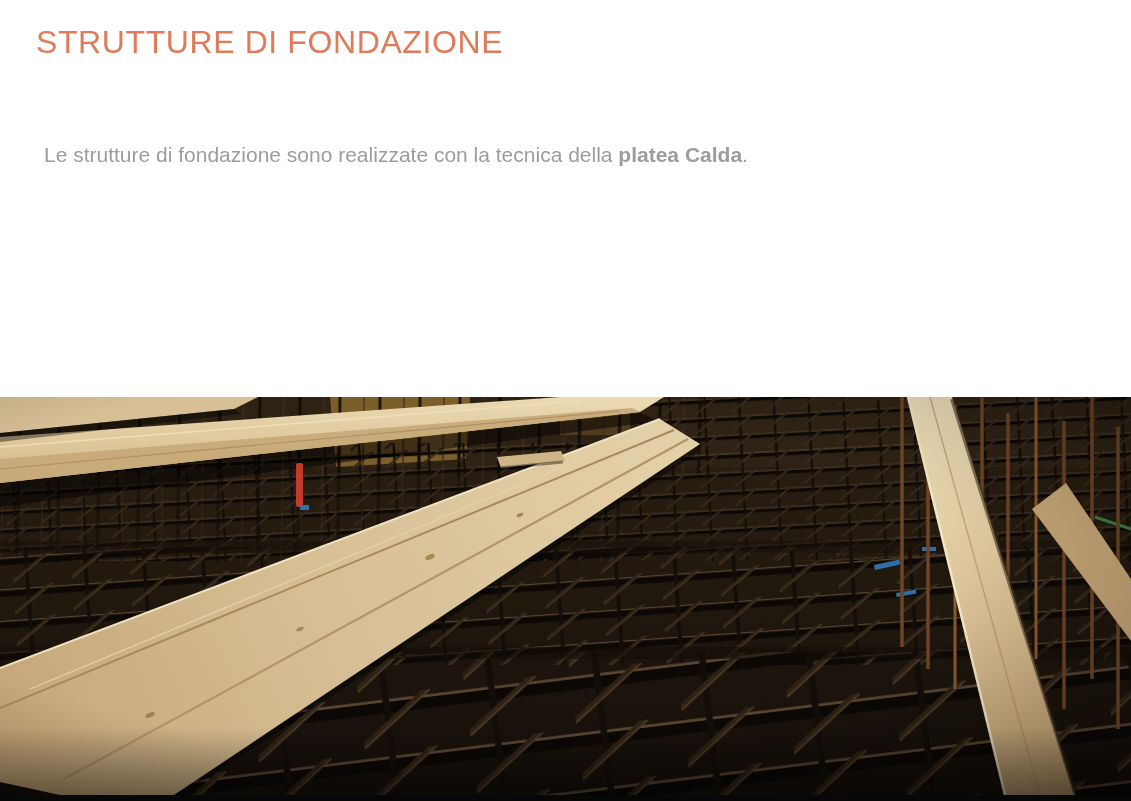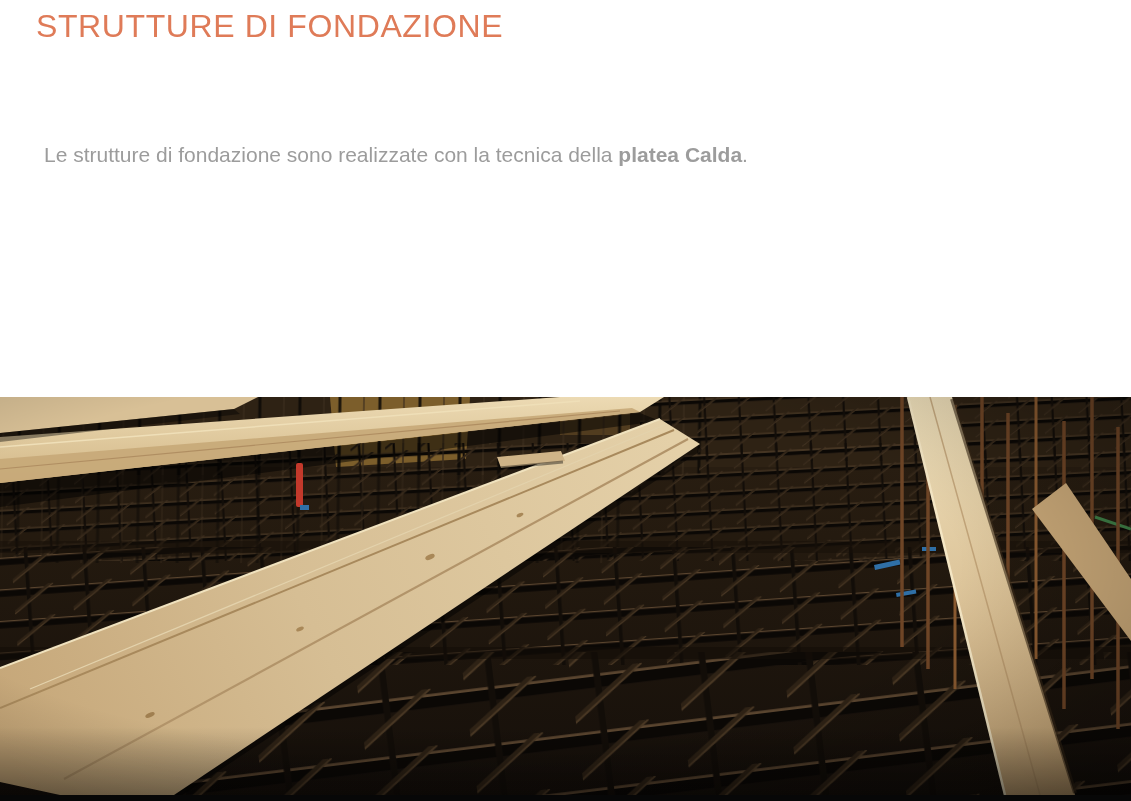--- a/index.html
+++ b/index.html
@@ -10,21 +10,21 @@
   }
   *{box-sizing:border-box;}
   html,body{margin:0;padding:0;}
   body{
     width:1131px;height:801px;
     background:var(--page_bg);
     font-family:"Liberation Sans",sans-serif;
     position:relative;overflow:hidden;
   }
   .title{
-    position:absolute;left:36px;top:8px;margin:0;
+    position:absolute;left:36px;top:24px;margin:0;
     font-size:32px;font-weight:400;letter-spacing:.6px;
     color:var(--accent);
   }
   .copy{
     position:absolute;left:36px;top:136px;margin:8px;width:1092px;
     font-size:21px;line-height:22.8px;
     color:var(--body_text);
   }
   .copy .line{display:block;white-space:nowrap;}
   .copy strong{font-weight:700;}

